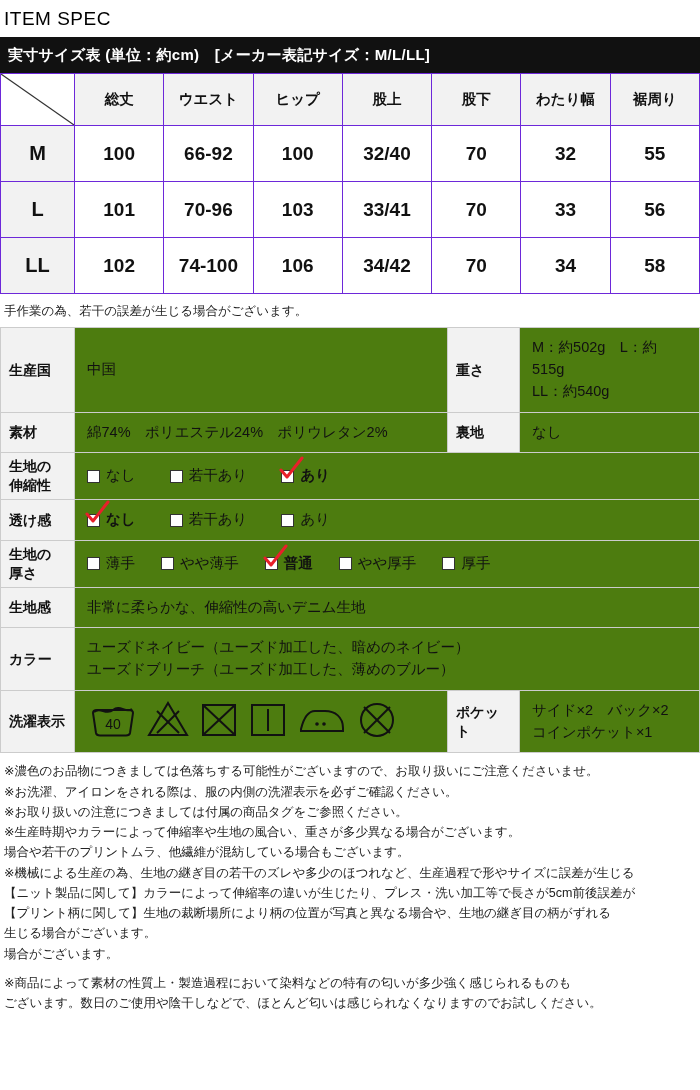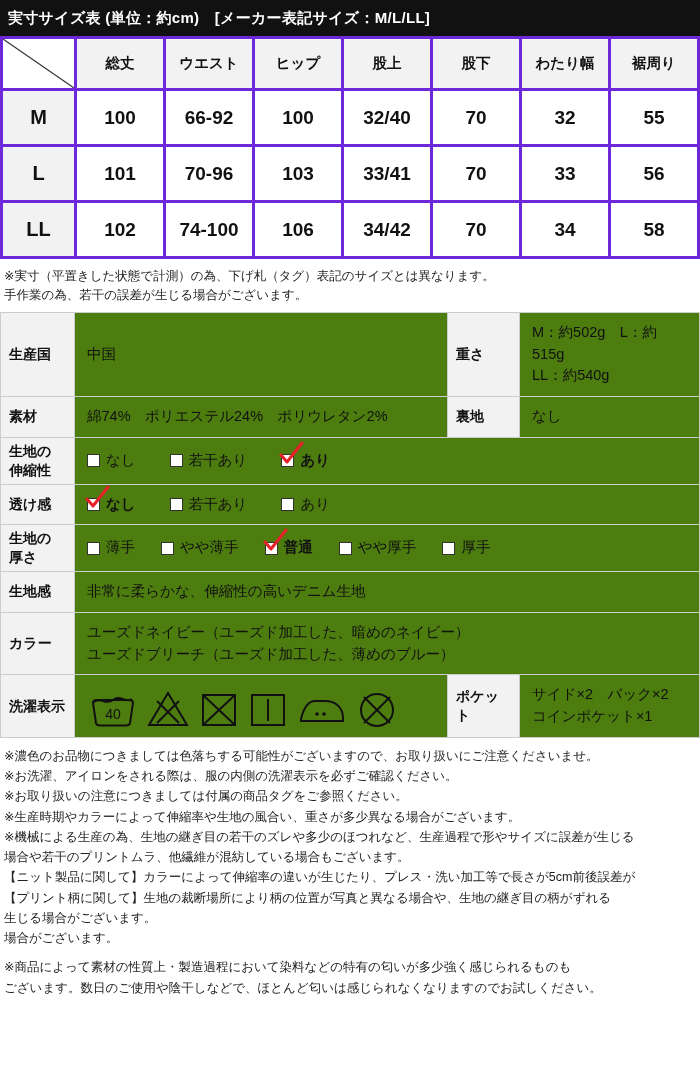--- a/index.html
+++ b/index.html
@@ -41,21 +41,21 @@
     letter-spacing: 0.3px;
   }
 
   
   table.size {
     width: 700px;
     border-collapse: collapse;
     table-layout: fixed;
   }
   table.size th, table.size td {
-    border: 3px solid #6d28d9;
+    border: 1px solid #6d28d9;
     text-align: center;
     vertical-align: middle;
   }
   table.size thead th {
     background: #f2f2f2;
     font-size: 14.5px;
     font-weight: bold;
     height: 52px;
     color: #111;
   }
@@ -155,21 +155,21 @@
     line-height: 1;
     font-weight: bold;
     pointer-events: none;
   }
   .chk .tick svg { display: block; }
 
   .color-lines { line-height: 1.6; font-size: 15px; }
 
   .wash-icons {
     display: flex;
-    align-items: flex-end;
+    align-items: flex-start;
     gap: 9px;
     padding: 4px 0 4px 14px;
     min-height: 54px;
   }
   .wash-icons svg { display: block; }
 
   .pocket-td { font-size: 14px; line-height: 1.5; }
 
   
   .footer-notes {
@@ -179,20 +179,21 @@
     color: #222;
   }
   .footer-notes p { margin: 0; }
   .footer-notes .gap { height: 9px; }
 </style>
 </head>
 <body>
 
 <div class="page">
 
+  <div class="item-spec-title">ITEM SPEC</div>
   <div class="title-rule"></div>
 
   <div class="bar">実寸サイズ表 (単位：約cm)　[メーカー表記サイズ：M/L/LL]</div>
 
   <table class="size">
     <thead>
       <tr>
         <th class="corner">
           <svg class="slash" viewBox="0 0 74 52" preserveAspectRatio="none">
             <line x1="0" y1="0" x2="74" y2="52" stroke="#333" stroke-width="1.2"></line>
@@ -235,21 +236,20 @@
         <td>106</td>
         <td>34/42</td>
         <td>70</td>
         <td>34</td>
         <td>58</td>
       </tr>
     </tbody>
   </table>
 
   <div class="note-small">
-    <div>※実寸（平置きした状態で計測）の為、下げ札（タグ）表記のサイズとは異なります。</div>
     <div>手作業の為、若干の誤差が生じる場合がございます。</div>
   </div>
 
   <table class="spec">
     <tbody>
       <tr>
         <th class="col-label">生産国</th>
         <td>中国</td>
         <th class="col-label2">重さ</th>
         <td class="col-val2">
@@ -427,22 +427,22 @@
         </td>
       </tr>
     </tbody>
   </table>
 
   <div class="footer-notes">
     <p>※濃色のお品物につきましては色落ちする可能性がございますので、お取り扱いにご注意くださいませ。</p>
     <p>※お洗濯、アイロンをされる際は、服の内側の洗濯表示を必ずご確認ください。</p>
     <p>※お取り扱いの注意につきましては付属の商品タグをご参照ください。</p>
     <p>※生産時期やカラーによって伸縮率や生地の風合い、重さが多少異なる場合がございます。</p>
+    <p>場合や若干のプリントムラ、他繊維が混紡している場合もございます。</p>
     <p>※機械による生産の為、生地の継ぎ目の若干のズレや多少のほつれなど、生産過程で形やサイズに誤差が生じる</p>
-    <p>場合や若干のプリントムラ、他繊維が混紡している場合もございます。</p>
     <p>【ニット製品に関して】カラーによって伸縮率の違いが生じたり、プレス・洗い加工等で長さが5cm前後誤差が</p>
     <p>【プリント柄に関して】生地の裁断場所により柄の位置が写真と異なる場合や、生地の継ぎ目の柄がずれる</p>
     <p>生じる場合がございます。</p>
     <p>場合がございます。</p>
     <div class="gap"></div>
     <p>※商品によって素材の性質上・製造過程において染料などの特有の匂いが多少強く感じられるものも</p>
     <p>ございます。数日のご使用や陰干しなどで、ほとんど匂いは感じられなくなりますのでお試しください。</p>
   </div>
 
 </div>

